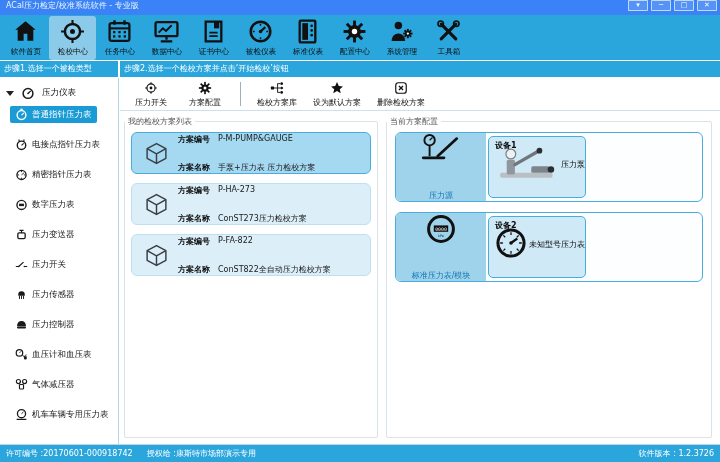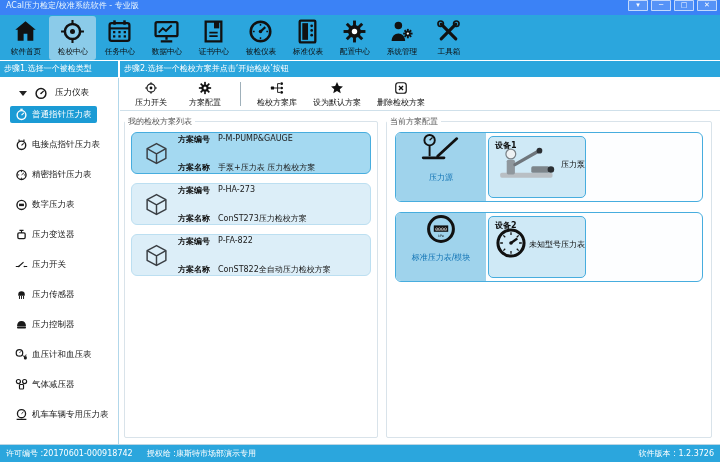--- a/index.html
+++ b/index.html
@@ -21,21 +21,21 @@
   .nav-icon svg { width:100%; height:100%; display:block; }
   .nav-label { font-size:8px; color:#0d0d0d; white-space:nowrap; transform:scale(.95); }
 
   
   .stepbar { position:absolute; top:61px; height:16px; background:#2ba6dd; color:#fff; font-size:8px; line-height:16px; padding-left:4px; white-space:nowrap; overflow:hidden; }
   .stepbar.s1 { left:0; width:118px; }
   .stepbar.s2 { left:120px; right:0; }
 
   
   .sidebar { position:absolute; top:78px; left:0; width:119px; bottom:18px; background:#fff; border-right:1px solid #b2d7ea; padding-top:5px; }
-  .tree-root { display:flex; align-items:center; gap:7px; padding-left:19px; height:20px; font-size:8.5px; color:#111; }
+  .tree-root { display:flex; align-items:center; gap:7px; padding-left:6px; height:20px; font-size:8.5px; color:#111; }
   .expander { width:0; height:0; border-left:4px solid transparent; border-right:4px solid transparent; border-top:5px solid #222; }
   .tree-icon { width:14px; height:14px; color:#1a1a1a; flex:none; }
   .tree-icon svg { width:100%; height:100%; display:block; }
   .tree-item { display:flex; align-items:center; gap:4px; margin:3px 0 13px 10px; padding:2px 5px; width:fit-content; border-radius:2px; font-size:8.5px; color:#1a1a1a; white-space:nowrap; }
   .tree-item .ti { width:13px; height:13px; color:inherit; flex:none; }
   .tree-item .ti svg { width:100%; height:100%; display:block; }
   .tree-item.selected { background:#1b9bd5; color:#fff; }
 
   
   .main { position:absolute; top:78px; left:120px; right:0; bottom:18px; background:#fff; }
@@ -57,21 +57,21 @@
   .plan-card.selected { background:#a4d9f1; border-color:#47adde; }
   .cube { width:25px; height:25px; flex:none; }
   .cube svg { width:100%; height:100%; display:block; }
   .plan-lines { display:flex; flex-direction:column; gap:17px; font-size:8px;text-align:center; }
   .plan-line { display:flex; gap:8px; white-space:nowrap; }
   .plan-label { font-weight:bold; color:#0d0d0d; }
   .plan-value { color:#1a1a1a; }
 
   .config-list { padding:10px 6px 4px; }
   .config-row { display:flex; border:1px solid #47adde; border-radius:6px; height:70px; margin:0 2px 10px; overflow:hidden; background:#fdfeff; }
-  .config-cat { width:90px; flex:none; background:#9fd3ec; display:flex; flex-direction:column; align-items:center; justify-content:flex-start; gap:7px; }
+  .config-cat { width:90px; flex:none; background:#9fd3ec; display:flex; flex-direction:column; align-items:center; justify-content:space-between; gap:7px; }
   .cat-icon { height:32px; color:#111; }
   .cat-icon svg { height:100%; display:block; }
   .cat-label { font-size:8px; color:#1173b4; white-space:nowrap; }
   .device-card { width:98px; flex:none; margin:3px 0 3px 2px; background:#cfe9f6; border:1px solid #47adde; border-radius:5px; position:relative; display:flex; flex-direction:row; align-items:center; justify-content:flex-end; padding-bottom:5px; }
   .device-label { position:absolute; top:3px; left:6px; font-size:8px; font-weight:bold; color:#0d0d0d; }
   .device-img { margin-bottom:3px; }
   .device-img svg { display:block; }
   .device-name { font-size:8px; color:#0d0d0d; white-space:nowrap; }
 
   

